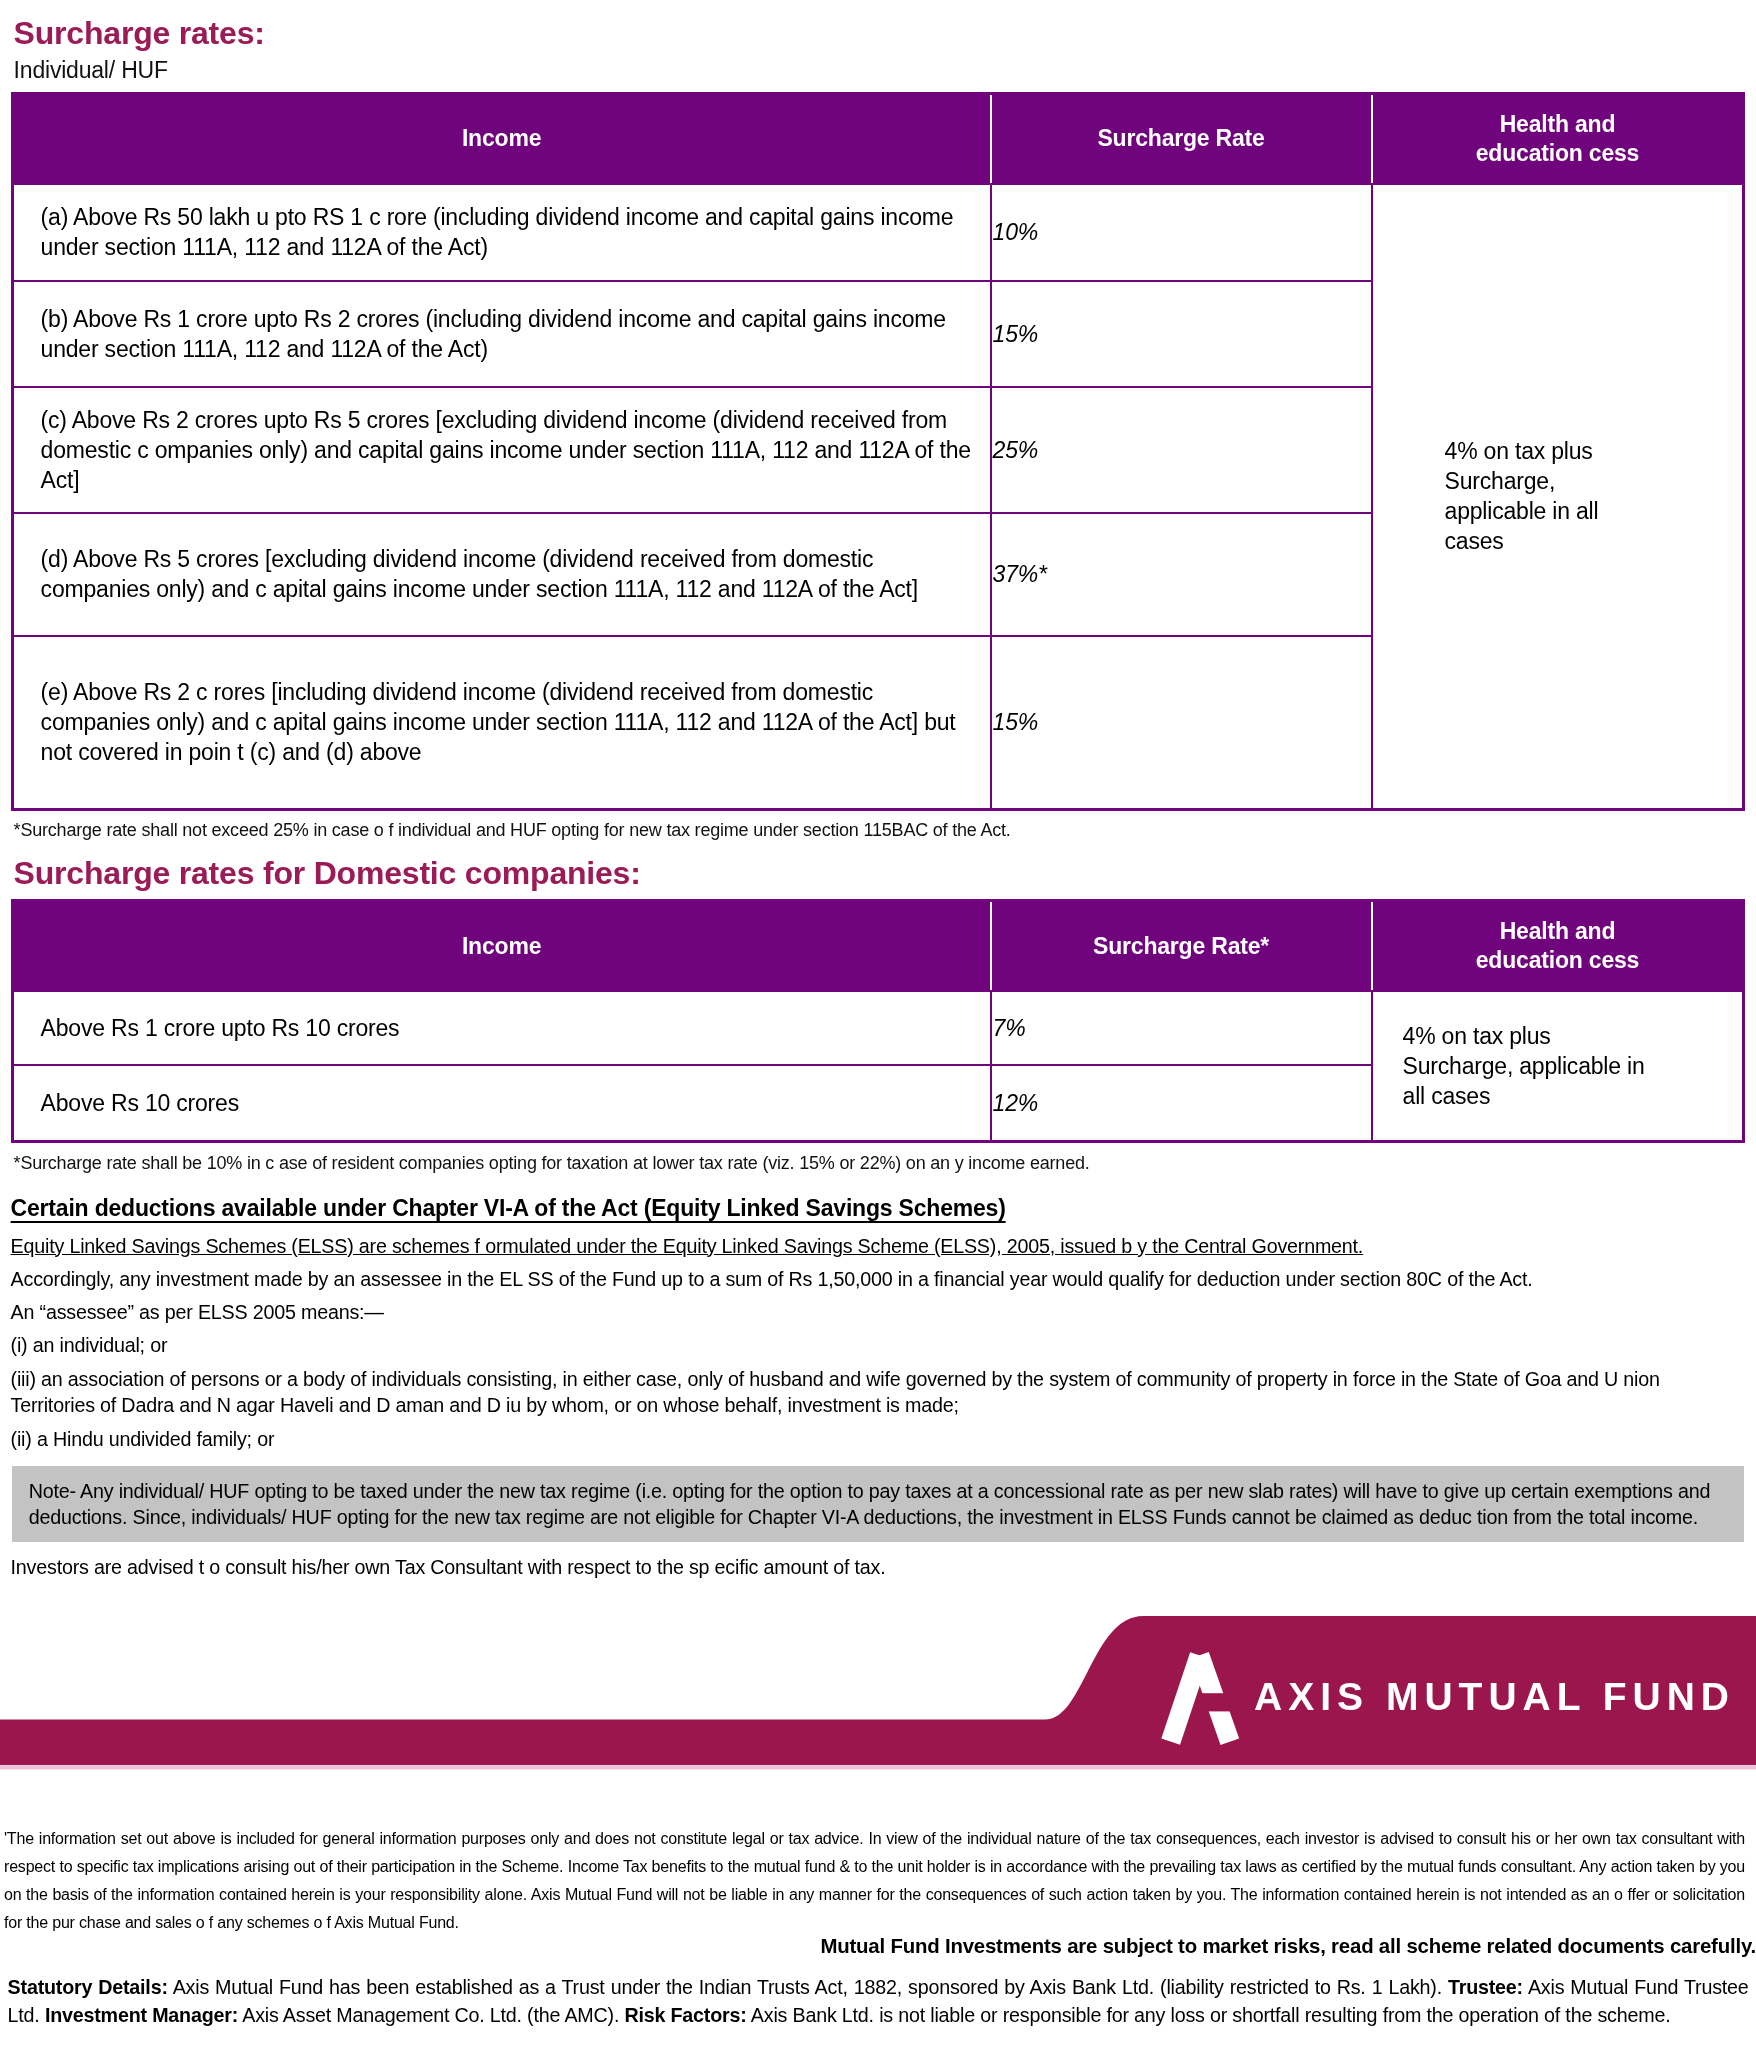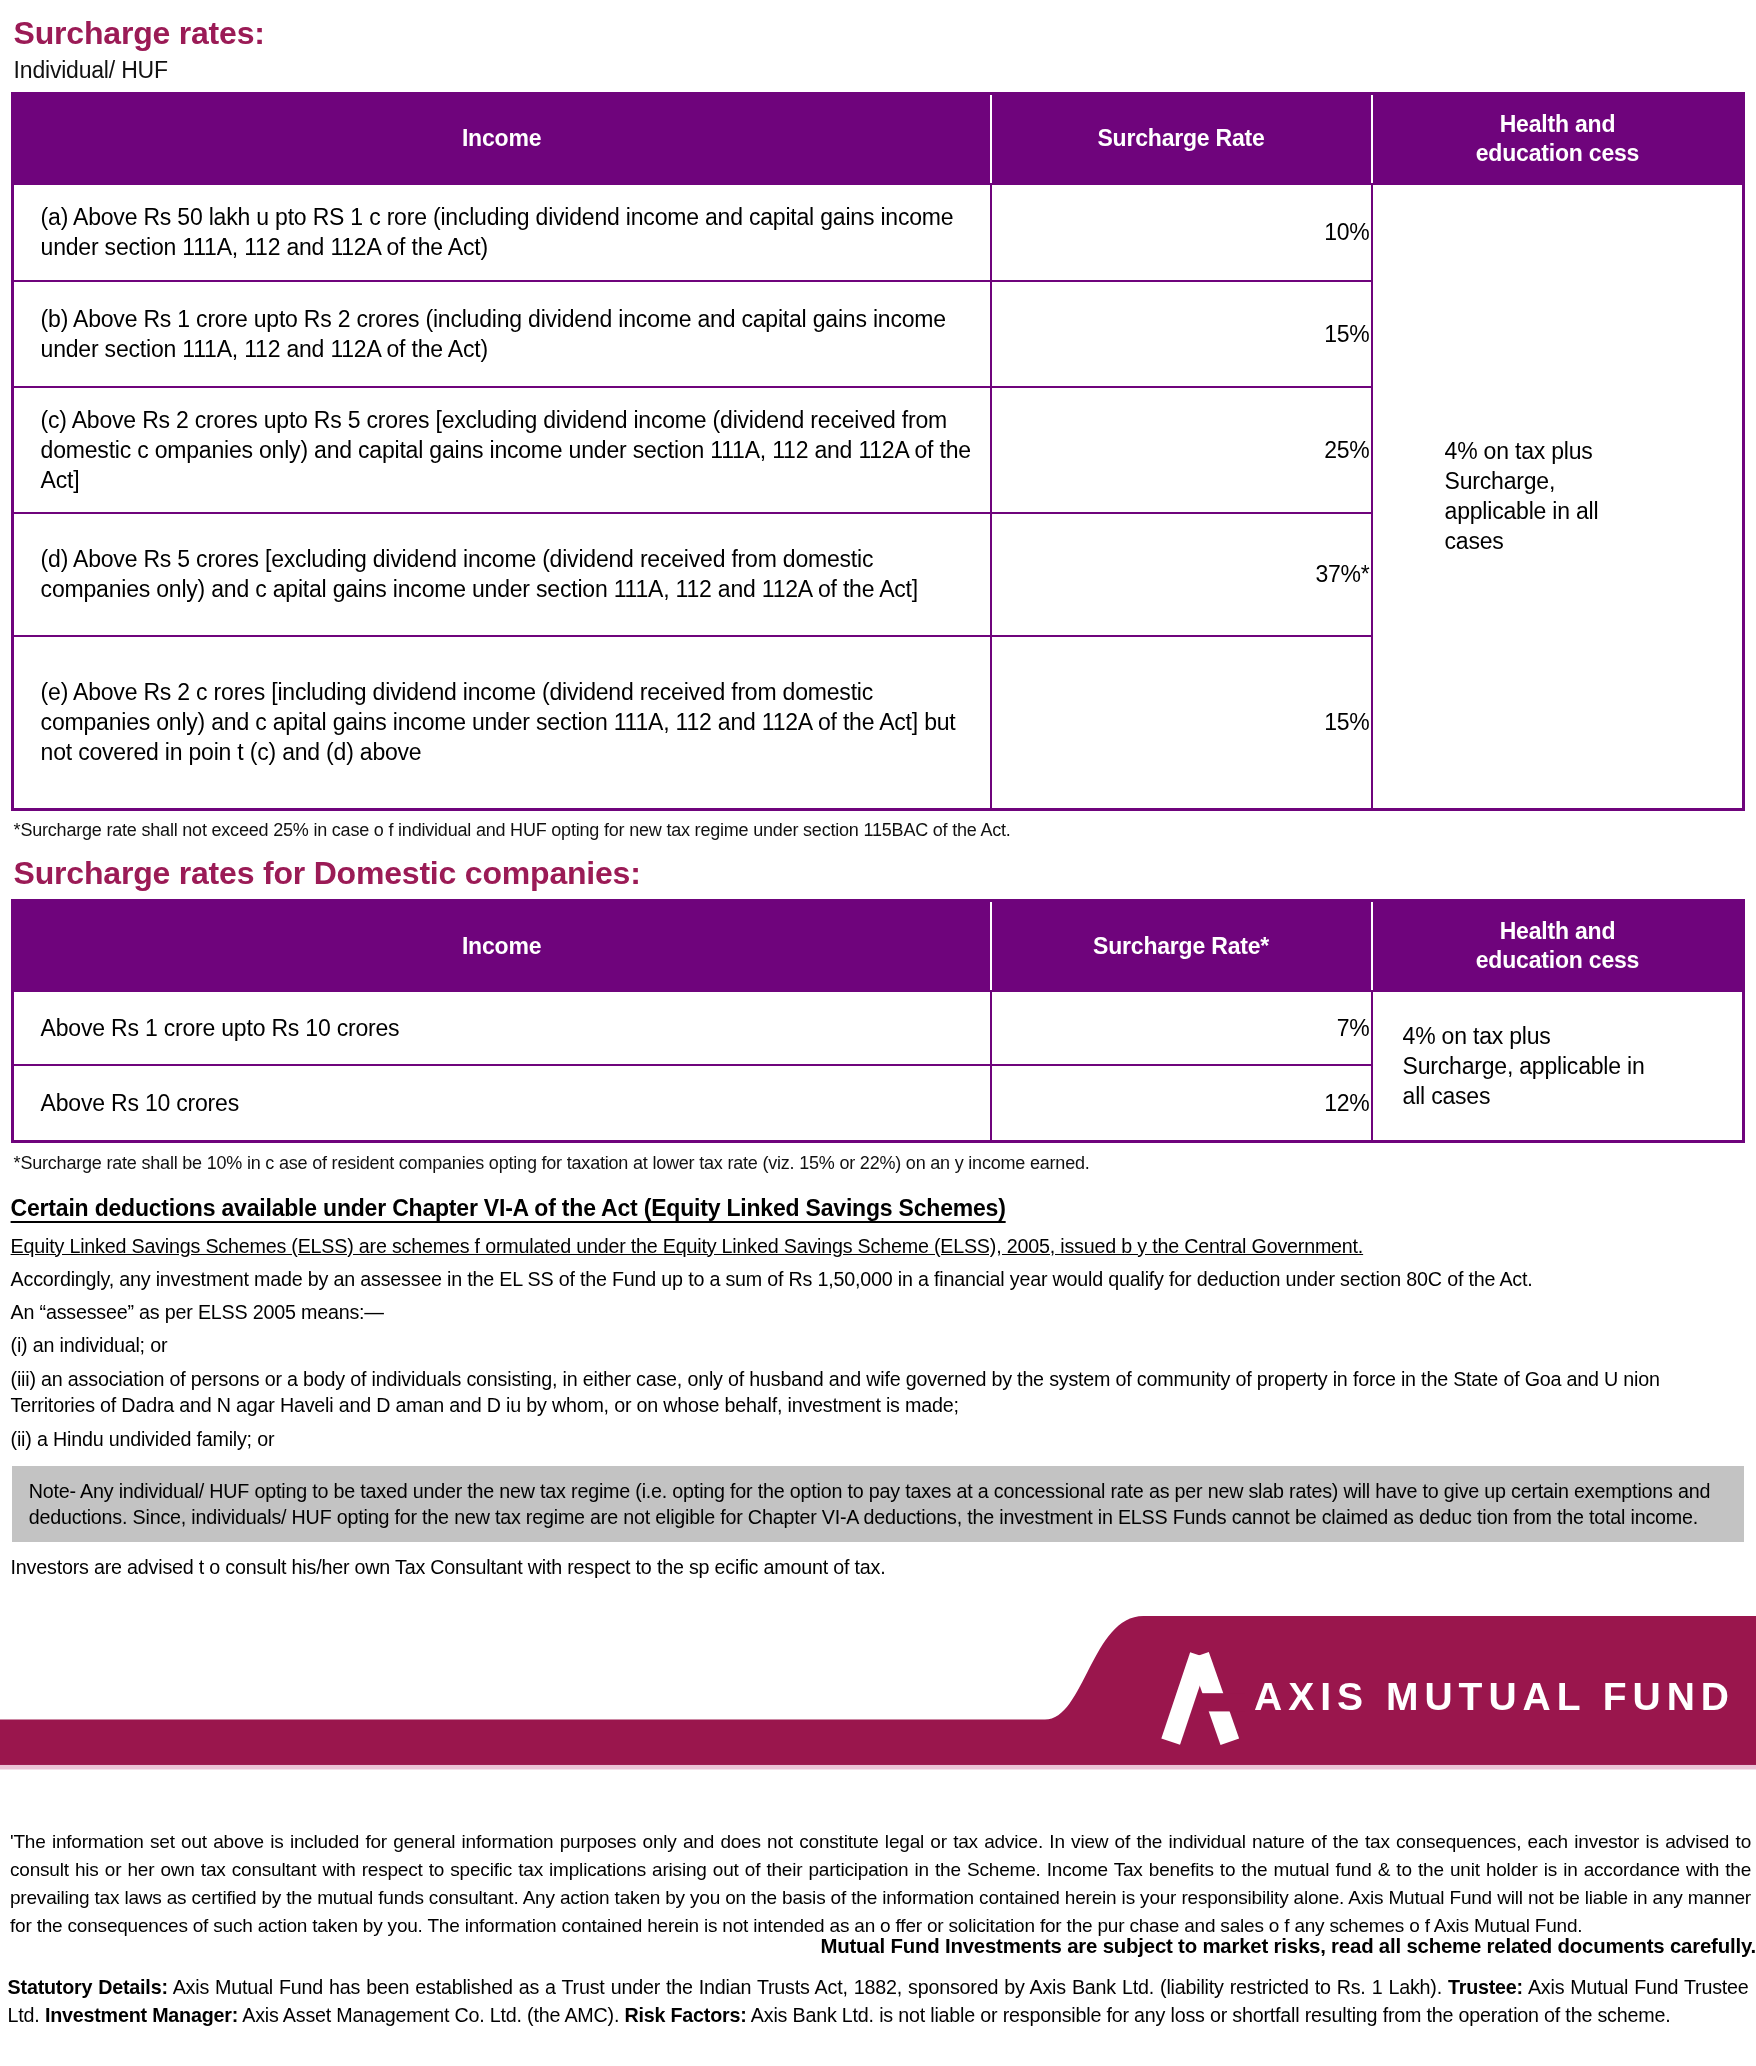--- a/index.html
+++ b/index.html
@@ -10,21 +10,21 @@
   h1.sec-title{margin:4.5px 0 0 3px; font-size:32px; line-height:36px; font-weight:bold; color:var(--heading_berry,#9B1B56);}
   .subtitle{margin:4.5px 0 0 3px; font-size:23px; line-height:29px; color:#111;}
 
   table.rates{border-collapse:collapse; width:100%; margin-top:7.6px; table-layout:fixed;}
   table.rates{border:3px solid var(--accent_purple,#6F047C);}
   table.rates th{background:var(--accent_purple,#6F047C); color:#fff; font-weight:bold; font-size:23px; line-height:29px; text-align:center; vertical-align:middle; border:2.3px solid #fff; border-top:none; border-bottom:2.3px solid var(--accent_purple,#6F047C);}
   table.rates th:first-child{border-left:none;}
   table.rates th:last-child{border-right:none;}
   table.rates td{border:2.3px solid var(--accent_purple,#6F047C); font-size:23px; line-height:30px; vertical-align:middle;}
   td.inc{padding:10.6px 15px 10.6px 27px;}
-  td.rate{text-align:right;}
+  td.rate{text-align:left;font-style:italic;}
   td.cess{padding-left:72px;}
   .cess-inner{max-width:212px;}
   td.cess2{padding-left:30px;}
   .cess-inner2{max-width:250px;}
   .hdr-narrow{max-width:189px; margin:0 auto;}
   .t1 thead tr{height:90px;}
   .t1 tbody tr:nth-child(1){height:97px;margin-left:32px;}
   .t1 tbody tr:nth-child(2){height:106px;}
   .t1 tbody tr:nth-child(3){height:126px;}
   .t1 tbody tr:nth-child(4){height:123px;}
@@ -43,21 +43,21 @@
   .para.first{margin-top:10.6px;text-decoration:underline;}
   .para.multi{line-height:26px;}
   .note-box{margin:15px 1.5px 0 1.5px; background:var(--note_gray,#C3C3C3); padding:12px 16.7px; font-size:19.7px; line-height:26px;}
   .advice{margin:13.6px 0 0 0; font-size:19.7px; line-height:24px;}
 
   .band{position:absolute; top:1616px; left:0; width:1756px; height:155px;}
   .band svg.band-shape{position:absolute; inset:0; width:100%; height:100%;}
   .brand{position:absolute; right:21px; top:24px; height:114px; display:flex; align-items:center; gap:9px;}
   .brand-text{color:#fff; font-size:39px; font-weight:bold; letter-spacing:6px; white-space:nowrap;}
 
-  .disclaimer{position:absolute; top:1809px; left:10px; width:1741px; font-size:19px; line-height:28px; text-align:justify; letter-spacing:-0.2px;}
+  .disclaimer{position:absolute; top:1809px; left:4px; width:1741px; font-size:16px; line-height:28px; text-align:justify; letter-spacing:-0.2px;}
   .statutory{position:absolute; top:1953px; left:7.6px; width:1741px; font-size:19.7px; line-height:28px; text-align:justify; letter-spacing:-0.2px;}
   .warning{position:absolute; top:1935px; left:0; width:100%; text-align:right; font-weight:bold; font-size:20.4px;}
 </style>
 </head>
 <body>
 
 <div class="page">
   <div class="content">
 
     <h1 class="sec-title">Surcharge rates:</h1>

